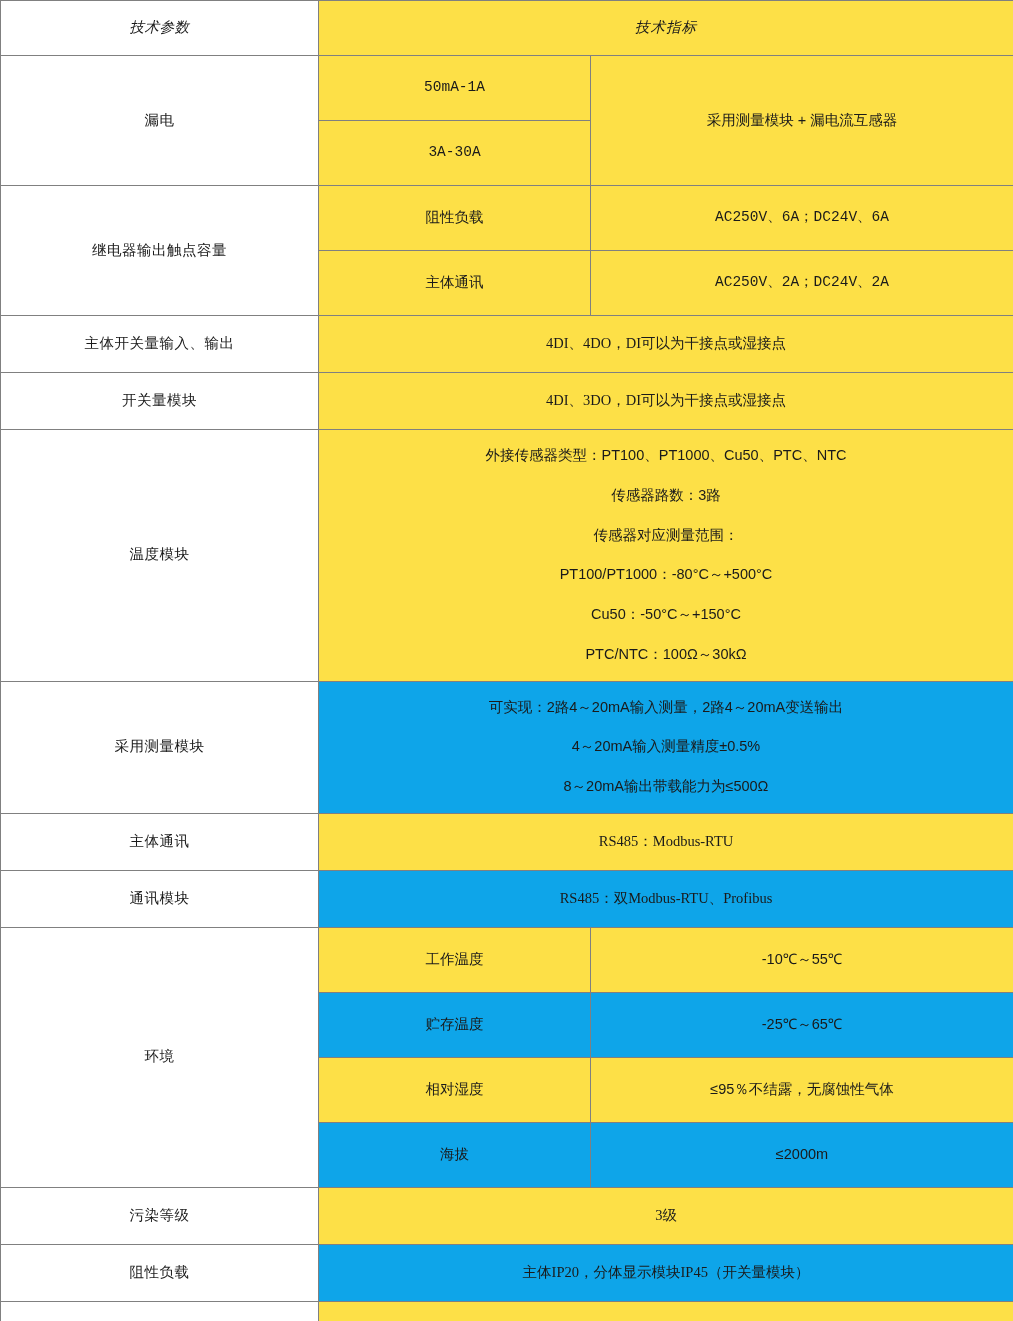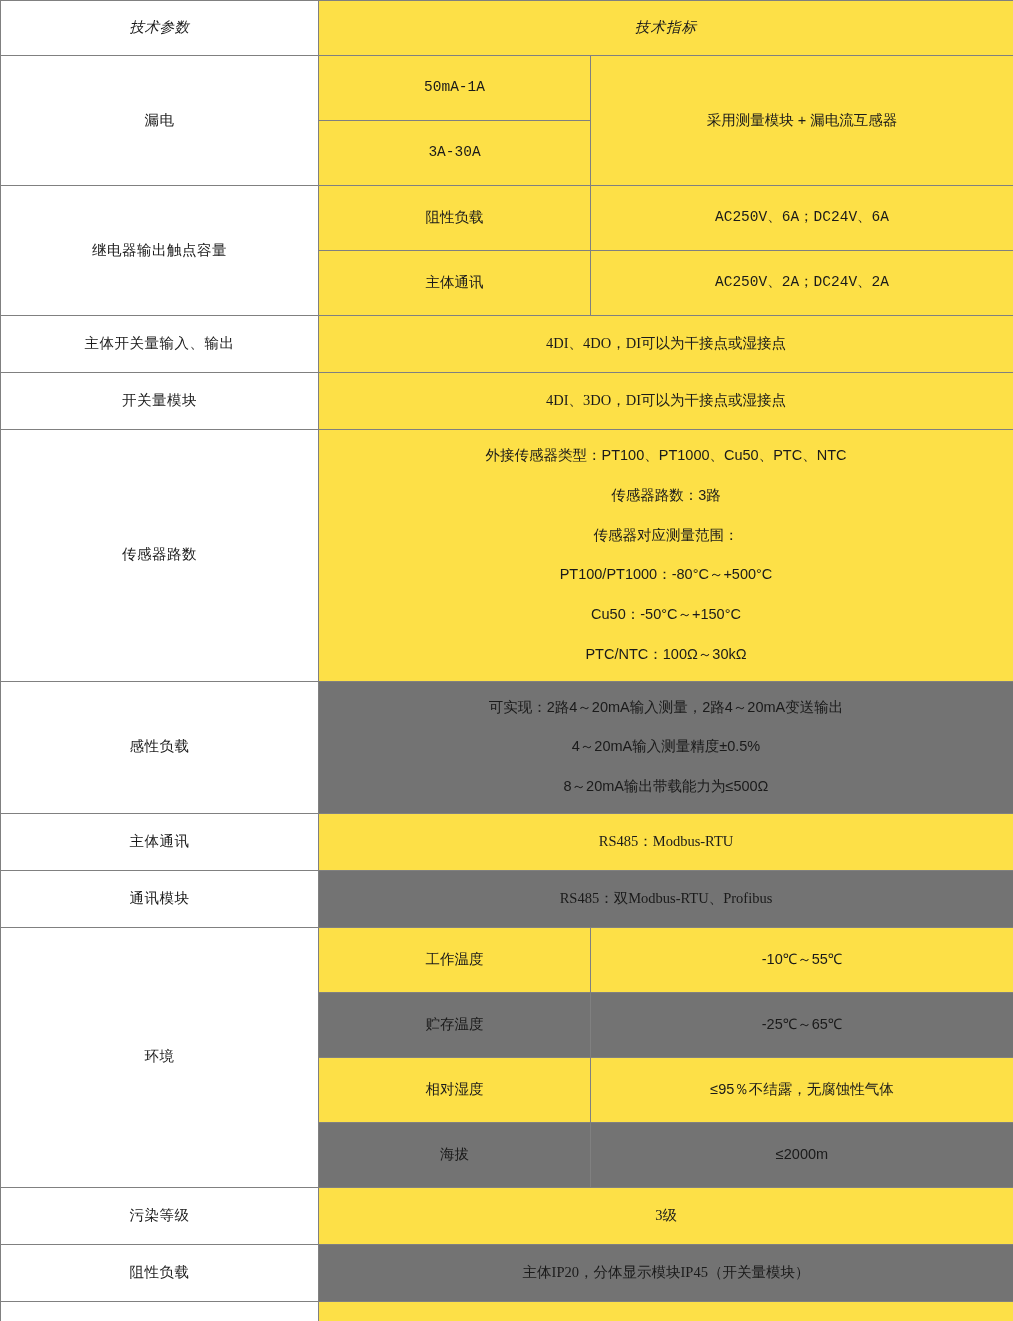--- a/index.html
+++ b/index.html
@@ -33,21 +33,21 @@
   }
   td.label {
     width: 318px;
     background: #ffffff;
     letter-spacing: 0.5px;
   }
   td.shade {
     background: #fde047;
   }
   td.plain {
-    background: #737373;
+    background: #0ea5e9;
   }
   td.mono {
     font-family: Liberation Mono, monospace;
     font-size: 13px;
     letter-spacing: 0;
   }
   .blocklines {
     text-align: center;
   }
   .blocklines .ln {
@@ -104,33 +104,33 @@
         <td class="label">主体开关量输入、输出</td>
         <td class="shade" colspan="2">4DI、4DO，DI可以为干接点或湿接点</td>
       </tr>
 
       <tr class="h-std">
         <td class="label">开关量模块</td>
         <td class="shade" colspan="2">4DI、3DO，DI可以为干接点或湿接点</td>
       </tr>
 
       <tr>
-        <td class="label">传感器路数</td>
+        <td class="label">温度模块</td>
         <td class="shade blocklines" colspan="2">
           <div class="ln">外接传感器类型：PT100、PT1000、Cu50、PTC、NTC</div>
           <div class="ln">传感器路数：3路</div>
           <div class="ln">传感器对应测量范围：</div>
           <div class="ln">PT100/PT1000：-80°C～+500°C</div>
           <div class="ln">Cu50：-50°C～+150°C</div>
           <div class="ln">PTC/NTC：100Ω～30kΩ</div>
         </td>
       </tr>
 
       <tr>
-        <td class="label">感性负载</td>
+        <td class="label">采用测量模块</td>
         <td class="plain blocklines" colspan="2">
           <div class="ln">可实现：2路4～20mA输入测量，2路4～20mA变送输出</div>
           <div class="ln">4～20mA输入测量精度±0.5%</div>
           <div class="ln">8～20mA输出带载能力为≤500Ω</div>
         </td>
       </tr>
 
       <tr class="h-std">
         <td class="label">主体通讯</td>
         <td class="shade" colspan="2">RS485：Modbus-RTU</td>

